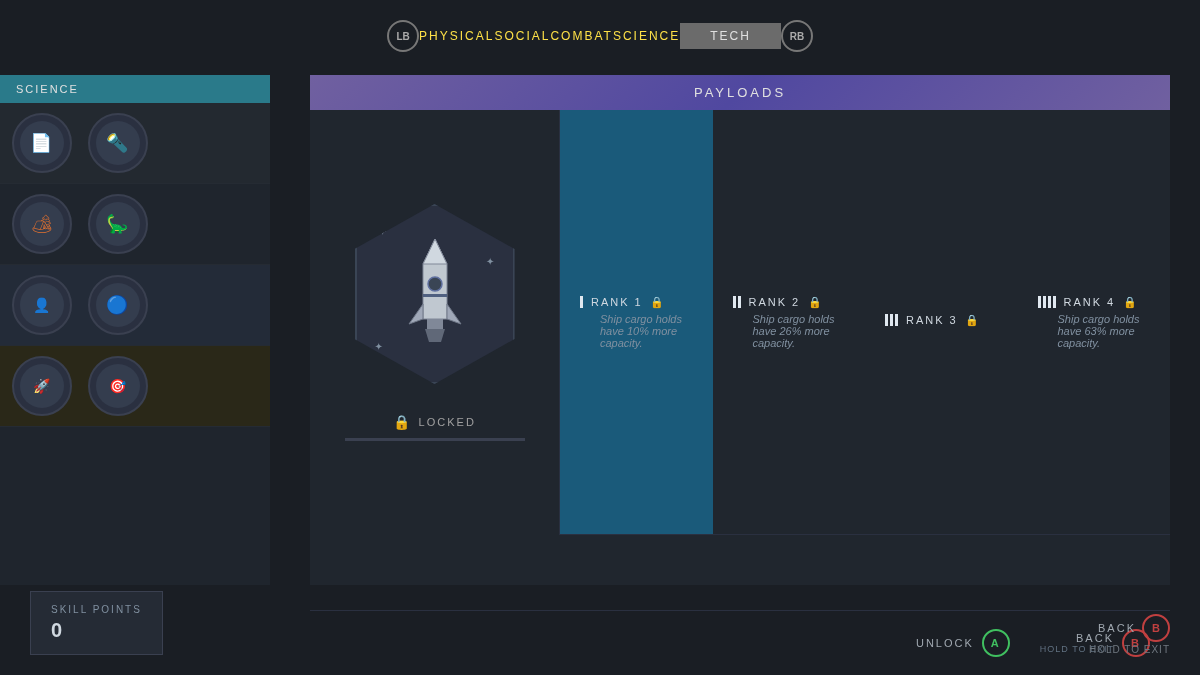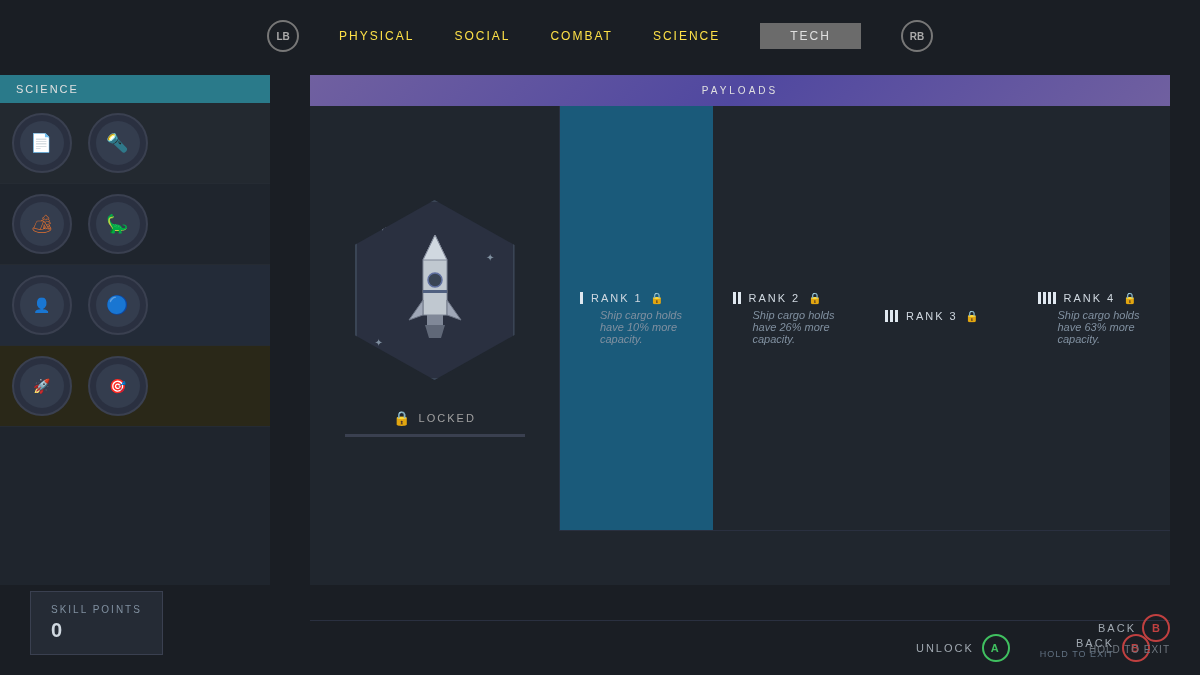--- a/index.html
+++ b/index.html
@@ -12,21 +12,20 @@
       color: #ccc;
       overflow: hidden;
       position: relative;
     }
 
     
     .top-nav {
       display: flex;
       align-items: center;
       justify-content: center;
-      gap: 40px;
       padding: 20px 0 10px;
       position: relative;
     }
 
     .nav-tab {
       font-size: 12px;
       letter-spacing: 2px;
       color: #fde047;
       cursor: pointer;
       text-transform: uppercase;
@@ -144,21 +143,21 @@
       top: 75px;
       right: 30px;
       bottom: 90px;
       background-color: #20262e;
     }
 
     .skill-panel-header {
       background: linear-gradient(135deg, #7060a0 0%, #5048a0 50%, #7060a0 100%);
       padding: 10px 20px;
       text-align: center;
-      font-size: 10px;
+      font-size: 13px;
       letter-spacing: 3px;
       color: #e0e0e0;
       text-transform: uppercase;
     }
 
     .skill-description {
       padding: 14px 20px;
       font-size: 12px;
       color: #aab0b8;
       border-bottom: 1px solid #2a3040;
@@ -302,21 +301,21 @@
       margin-left: 20px;
       font-style: italic;
     }
 
     
     .bottom-bar {
       position: absolute;
       bottom: 0;
       left: 310px;
       right: 30px;
-      height: 55px;
+      height: 65px;
       background-color: #1a1e24;
       display: flex;
       align-items: center;
       justify-content: flex-end;
       gap: 30px;
       padding: 0 20px;
       border-top: 1px solid #2a3040;
     }
 
     .action-btn {

